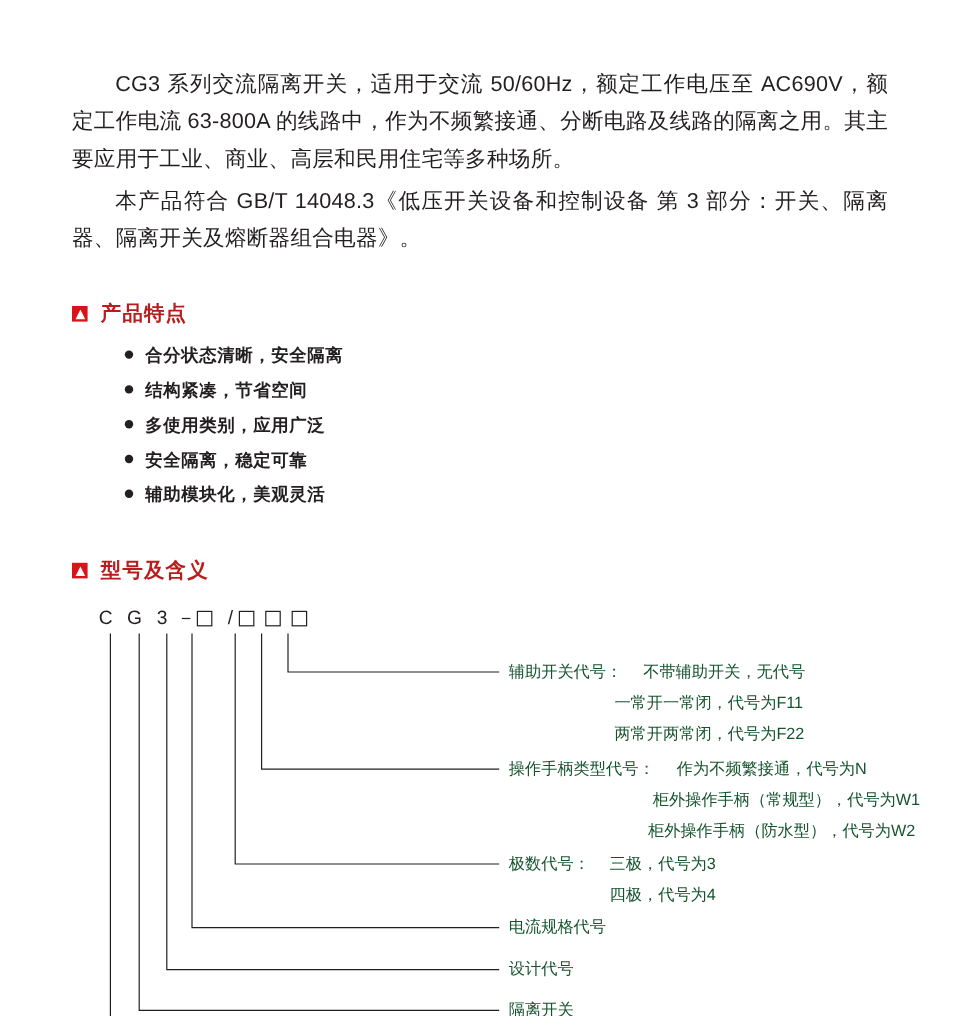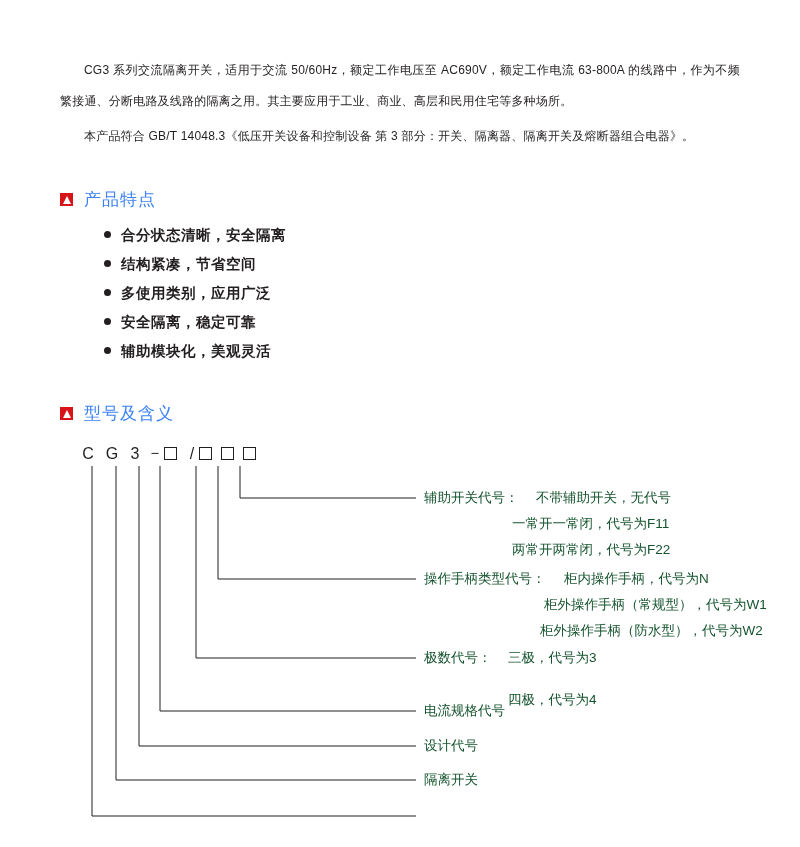--- a/index.html
+++ b/index.html
@@ -16,21 +16,21 @@
     overflow: hidden;
   }
   .page {
     position: relative;
     width: 800px;
     height: 847px;
     box-sizing: border-box;
     padding: 55px 60px 0 60px;
   }
   .para {
-    font-size: 12px;
+    font-size: 18px;
     line-height: 31px;
     text-align: justify;
     text-indent: 2em;
     letter-spacing: 0.2px;
     margin: 0 0 4px 0;
     color: #231f20;
   }
   .section-head {
     display: flex;
     align-items: center;
@@ -51,23 +51,23 @@
     left: 3px;
     top: 2.5px;
     width: 0;
     height: 0;
     border-left: 4px solid transparent;
     border-right: 4px solid transparent;
     border-bottom: 8px solid #ffffff;
   }
   .sec-title {
     font-size: 17px;
-    font-weight: normal;
+    font-weight: bold;
     letter-spacing: 1px;
-    color: #3b82f6;
+    color: #b91c1c;
   }
   .feature-list {
     list-style: none;
     margin: 8px 0 0 0;
     padding: 0 0 0 44px;
     font-weight: bold;
   }
   .feature-list li {
     font-size: 14.5px;
     line-height: 29px;
@@ -199,36 +199,36 @@
       <span class="sub">一常开一常闭，代号为F11</span>
     </div>
     <div class="label" style="left:364px; top:96px; padding-left:88px;">
       <span class="sub">两常开两常闭，代号为F22</span>
     </div>
 
     <div class="label" style="left:364px; top:125px;">
       <span class="sub">操作手柄类型代号：</span>
     </div>
     <div class="label" style="left:364px; top:125px; padding-left:140px;">
-      <span class="sub">柜内操作手柄，代号为N</span>
+      <span class="sub">作为不频繁接通，代号为N</span>
     </div>
     <div class="label" style="left:368px; top:151px; padding-left:116px;text-align:center;">
       <span class="sub">柜外操作手柄（常规型），代号为W1</span>
     </div>
     <div class="label" style="left:364px; top:177px; padding-left:116px;">
       <span class="sub">柜外操作手柄（防水型），代号为W2</span>
     </div>
 
     <div class="label" style="left:364px; top:204px;">
       <span class="sub">极数代号：</span>
     </div>
     <div class="label" style="left:364px; top:204px; padding-left:84px;">
       <span class="sub">三极，代号为3</span>
     </div>
-    <div class="label" style="left:364px; top:230px; padding-left:84px;margin-top:16px;">
+    <div class="label" style="left:364px; top:230px; padding-left:84px;">
       <span class="sub">四极，代号为4</span>
     </div>
 
     <div class="label" style="left:364px; top:257px;">
       <span class="sub">电流规格代号</span>
     </div>
     <div class="label" style="left:364px; top:292px;">
       <span class="sub">设计代号</span>
     </div>
     <div class="label" style="left:364px; top:326px;">

